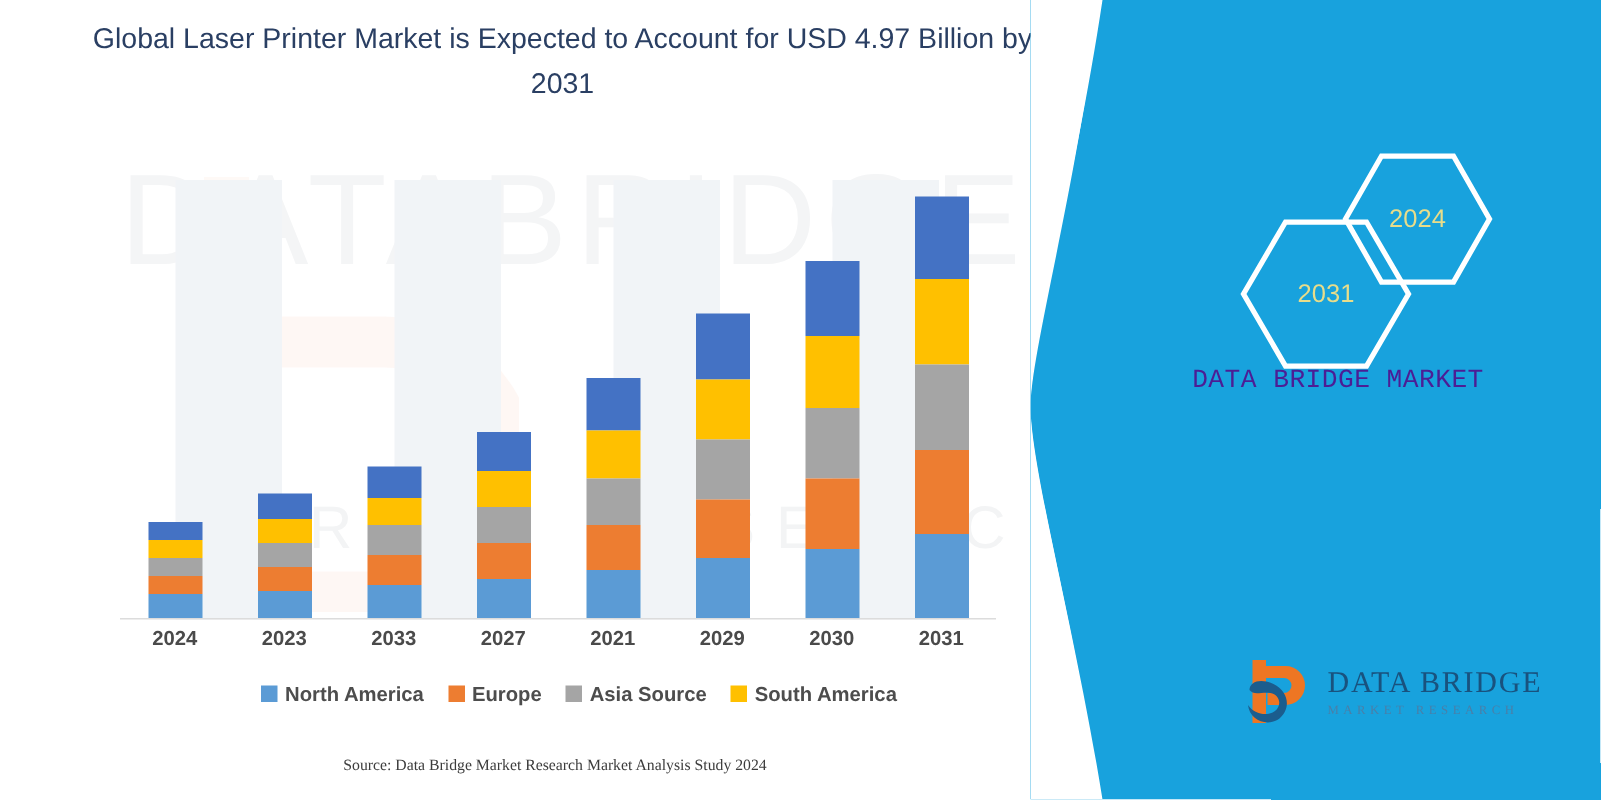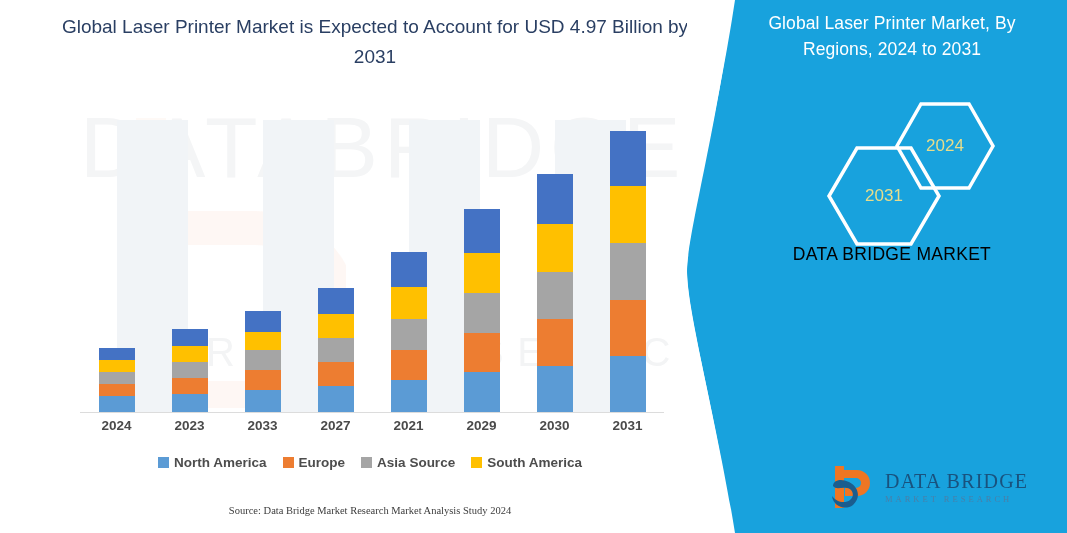--- a/index.html
+++ b/index.html
@@ -57,30 +57,31 @@
     font-weight: 400;
     z-index: 2;
   }
   .hex-2024 { left: 110px; top: 0px;  width: 104px; height: 92px; }
   .hex-2031 { left: 42px;  top: 44px; width: 118px; height: 104px; }
 
   .brand-lines {
     position: absolute;
     top: 240px; left: 60px; width: 290px;
     text-align: center;
-    color: #000000;
+    color: #4c1d95;
     font-size: 17.5px;
     line-height: 28px;
     letter-spacing: .3px;
+    font-family: Liberation Mono, monospace;
   }
 
   
   .dbmr-logo {
     position: absolute;
-    left: 140px; top: 458px;
+    left: 140px; top: 432px;
     width: 220px; height: 58px;
     display: flex; align-items: center; gap: 8px;
   }
   .dbmr-mark { width: 50px; height: 50px; position: relative; flex: none; }
   .dbmr-text { display: flex; flex-direction: column; line-height: 1; }
   .dbmr-text .l1 {
     font-family: "Liberation Serif", serif;
     font-size: 20px; color: #19527e; letter-spacing: 1.2px;
   }
   .dbmr-text .l2 {
@@ -176,21 +177,21 @@
     width: 584px;
     display: flex;
   }
   .xlabels div {
     flex: 1 1 0; text-align: center;
     font-size: 13.5px; font-weight: bold; color: #4a4a4a;
   }
 
   .legend {
     position: absolute;
-    left: 0; top: 455px; width: 740px;
+    left: 16px; top: 455px; width: 740px;
     display: flex; justify-content: center; align-items: center;
     gap: 16px;
   }
   .legend-item { display: flex; align-items: center; gap: 5px; }
   .legend-swatch { width: 11px; height: 11px; flex: none; }
   .legend-label { font-size: 13.5px; font-weight: bold; color: #4d4d4d; }
 
   .footer {
     position: absolute;
     left: 0; top: 505px; width: 740px;
@@ -337,21 +338,20 @@
     </div>
   </div>
 
   <div class="blue-panel">
 
     <svg class="blue-wedge" viewBox="0 0 130 533" preserveAspectRatio="none">
       <path d="M0,0 L48,0 C30,120 0,230 0,270 C0,312 30,420 48,533 L0,533 Z" fill="#ffffff" transform="translate(0,0)"></path>
       <path d="M46,0 C30,130 0,235 0,272 C0,315 30,415 46,533 L0,533 L0,0 Z" fill="#ffffff"></path>
     </svg>
 
-    <div class="panel-title">Global Laser Printer Market, By Regions, 2024 to 2031</div>
 
     <div class="hex-wrap">
       <div class="hex hex-2024">
         <svg viewBox="0 0 104 92" width="104" height="92">
           <polygon points="28,4 76,4 100,46 76,88 28,88 4,46" fill="none" stroke="#ffffff" stroke-width="3.5"></polygon>
         </svg>
         <span>2024</span>
       </div>
       <div class="hex hex-2031">
         <svg viewBox="0 0 118 104" width="118" height="104">

